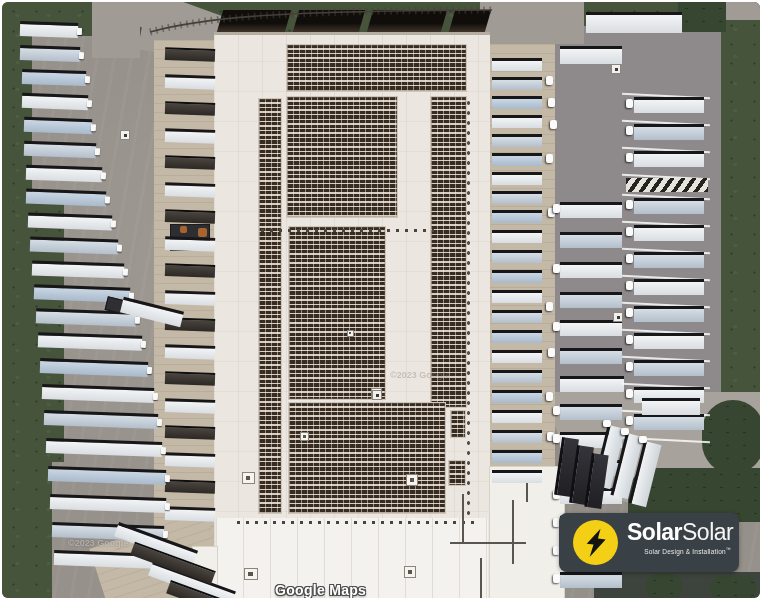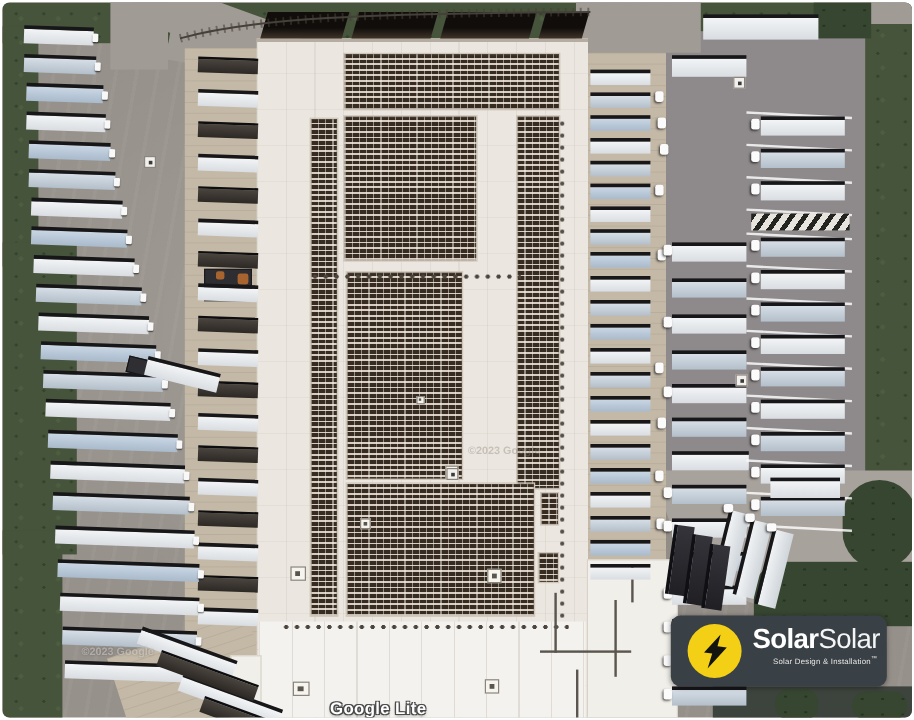--- a/index.html
+++ b/index.html
@@ -296,21 +296,21 @@
       <div class="sh marker" style="left: 118px; top: 128px; width: 10px; height: 10px;"></div>
     </div>
 
   <svg class="rail-svg" width="500" height="44" viewBox="0 0 500 44">
     <path d="M148,30 C210,13 300,9 490,8" fill="none" stroke="rgba(72,62,52,0.55)" stroke-width="7" stroke-dasharray="1.6 4.6"></path>
     <path d="M148,30 C210,13 300,9 490,8" fill="none" stroke="#44403a" stroke-width="1.6"></path>
   </svg>
 
   <div class="cw cw1">©2023 Google</div>
   <div class="cw cw2">©2023 Google</div>
-  <div class="gm">Google Lite</div>
+  <div class="gm">Google Maps</div>
 
   <div class="yl-logo">
     <div class="yl-badge">
       <svg width="22" height="30" viewBox="0 0 24 32">
         <polygon points="15,0 2,18 9.5,18 7,32 22,11 13.5,11" fill="#14140e"></polygon>
       </svg>
     </div>
     <div class="yl-text">
       <div class="yl-brand">
         <span class="yl-bold">Solar</span><span class="yl-light">Solar</span>

